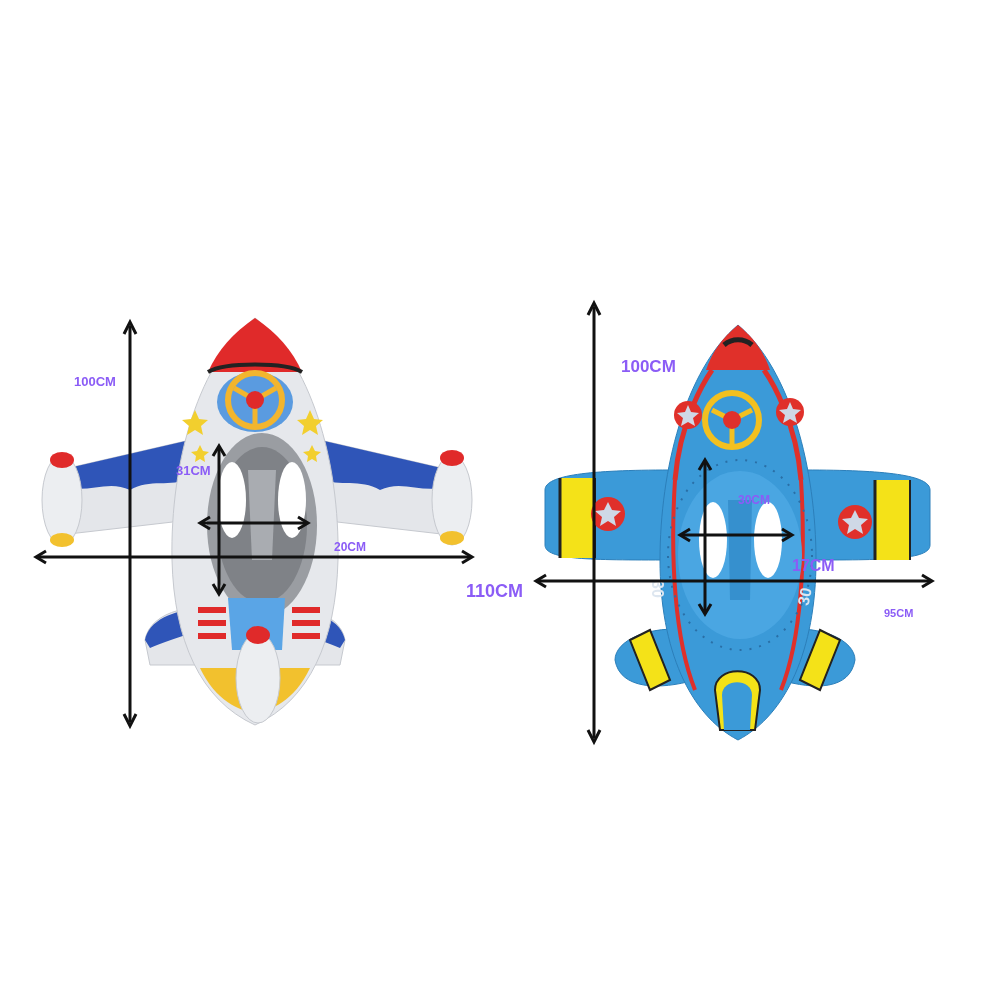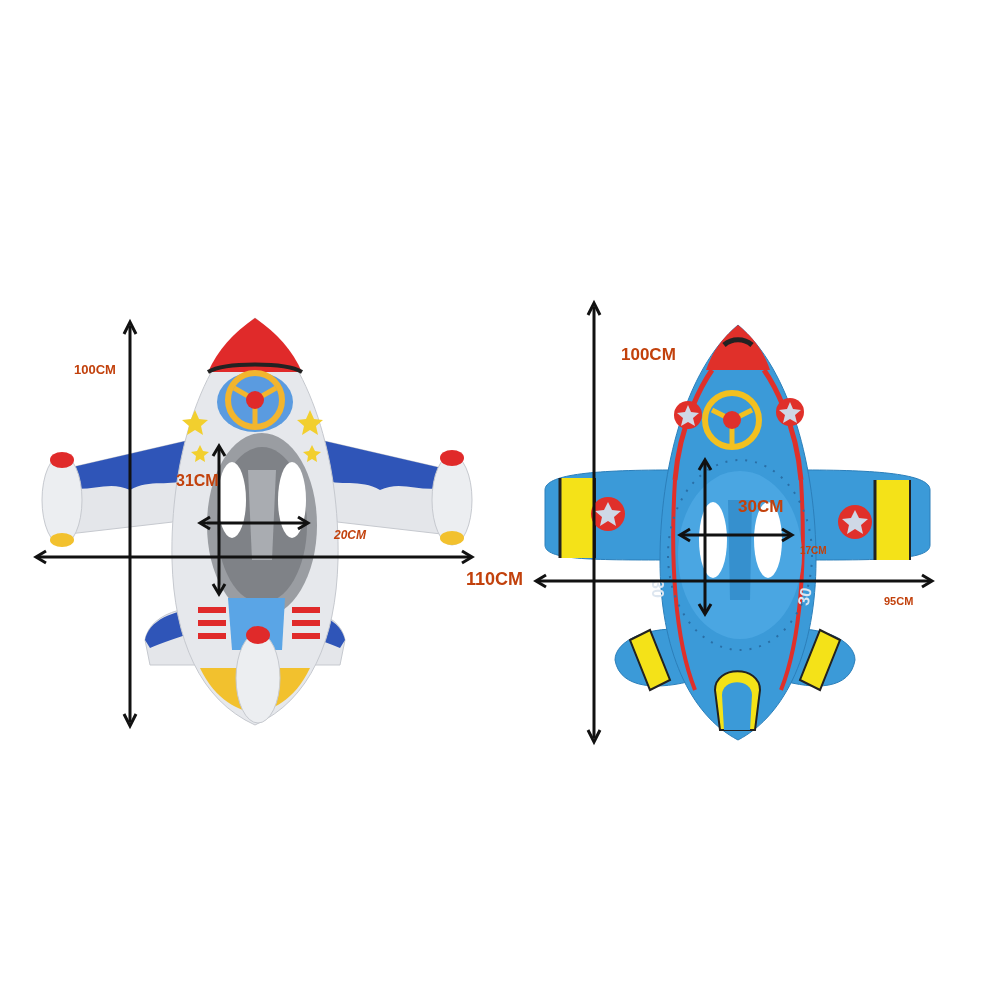--- a/index.html
+++ b/index.html
@@ -1,18 +1,18 @@
 <!DOCTYPE html>
 <html><head>
 <meta charset="utf-8">
 <style>
   html,body{margin:0;padding:0;background:#ffffff;}
   body{width:1001px;height:1001px;position:relative;overflow:hidden;font-family:"Liberation Sans","DejaVu Sans",sans-serif;}
   .panel{position:absolute;}
-  .lbl{position:absolute;font-weight:bold;color:#c2410c;white-space:nowrap;}
+  .lbl{position:absolute;font-weight:bold;color:#8b5cf6;white-space:nowrap;margin-top:12px;}
   svg{position:absolute;left:0;top:0;}
 </style>
 </head>
 <body>
 
 <div class="panel" style="left:0;top:0;width:500px;height:1001px;">
   <svg width="500" height="1001">
 
     <path d="M60,470 L190,440 L190,520 L60,535 Z" fill="#e4e6ea" stroke="#c6c9cf"></path>
     <path d="M60,470 L190,440 L190,478 C170,488 150,478 130,490 C110,480 90,492 70,488 Z" fill="#2f55b8"></path>
@@ -78,22 +78,22 @@
       <line x1="219" y1="448" x2="219" y2="592"></line>
       <path d="M213,456 L219,446 L225,456" fill="none"></path>
       <path d="M213,584 L219,594 L225,584" fill="none"></path>
       <line x1="202" y1="523" x2="306" y2="523"></line>
       <path d="M210,517 L200,523 L210,529" fill="none"></path>
       <path d="M298,517 L308,523 L298,529" fill="none"></path>
     </g>
   </svg>
   <span class="lbl" style="left:74px;top:362px;font-size:13px;">100CM</span>
   <span class="lbl" style="left:466px;top:569px;font-size:18px;">110CM</span>
-  <span class="lbl" style="left:176px;top:472px;font-size:16px;">31CM</span>
-  <span class="lbl" style="left:334px;top:528px;font-size:12px;font-style:italic;">20CM</span>
+  <span class="lbl" style="left:176px;top:451px;font-size:13px;">31CM</span>
+  <span class="lbl" style="left:334px;top:528px;font-size:12px;">20CM</span>
 </div>
 
 <div class="panel" style="left:500px;top:0;width:501px;height:1001px;">
   <svg width="501" height="1001">
 
     <path d="M45,490 C45,475 90,470 170,470 L170,560 C90,560 45,560 45,545 Z" fill="#3b9ad8" stroke="#2c7fba"></path>
     <rect x="60" y="478" width="35" height="80" fill="#f4e218"></rect>
     <line x1="60" y1="478" x2="60" y2="558" stroke="#222" stroke-width="3"></line>
     <line x1="95" y1="478" x2="95" y2="558" stroke="#222" stroke-width="2"></line>
     <circle cx="108" cy="514" r="17" fill="#e0302a"></circle>
@@ -148,15 +148,15 @@
       <line x1="205" y1="462" x2="205" y2="612"></line>
       <path d="M199,470 L205,460 L211,470" fill="none"></path>
       <path d="M199,604 L205,614 L211,604" fill="none"></path>
       <line x1="182" y1="535" x2="290" y2="535"></line>
       <path d="M190,529 L180,535 L190,541" fill="none"></path>
       <path d="M282,529 L292,535 L282,541" fill="none"></path>
     </g>
   </svg>
   <span class="lbl" style="left:121px;top:345px;font-size:17px;">100CM</span>
   <span class="lbl" style="left:384px;top:595px;font-size:11px;">95CM</span>
-  <span class="lbl" style="left:238px;top:497px;font-size:17px;">30CM</span>
-  <span class="lbl" style="left:300px;top:545px;font-size:10px;">17CM</span>
+  <span class="lbl" style="left:238px;top:481px;font-size:12px;">30CM</span>
+  <span class="lbl" style="left:292px;top:545px;font-size:16px;">17CM</span>
 </div>
 
 </body></html>

